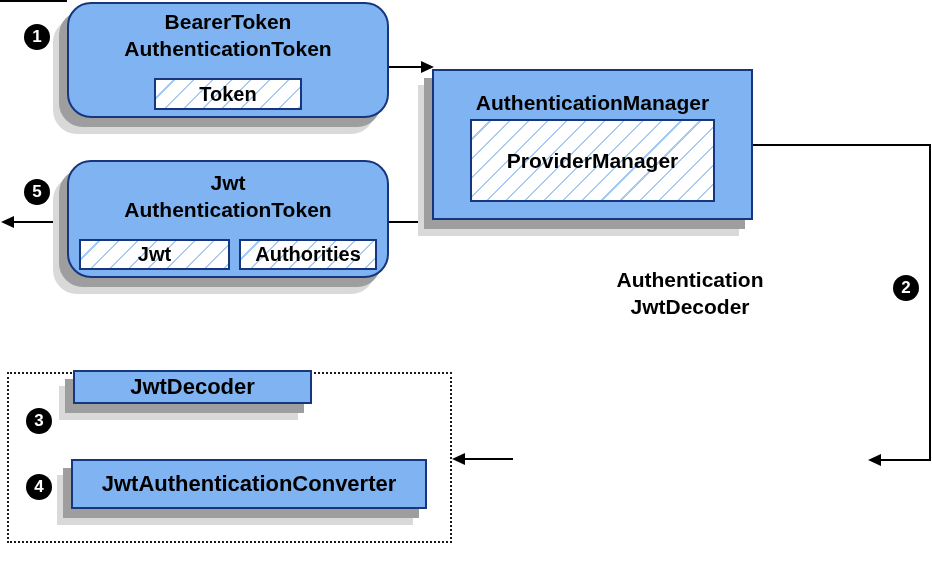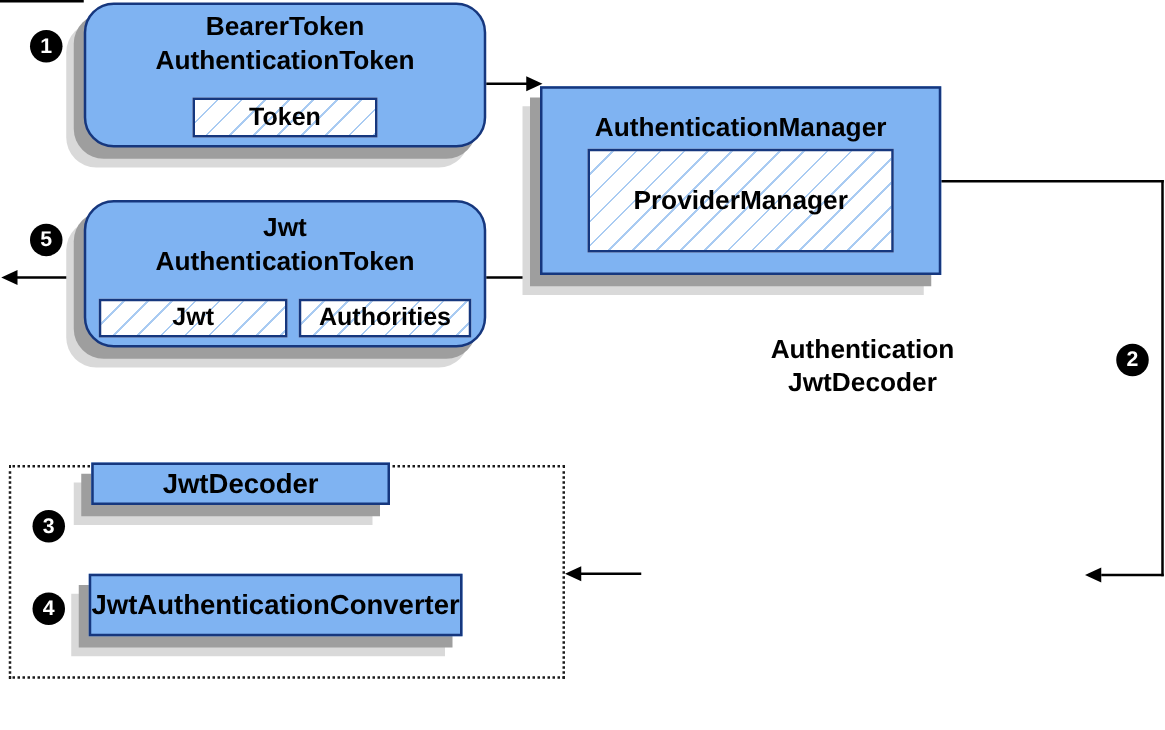--- a/index.html
+++ b/index.html
@@ -122,15 +122,15 @@
   </div>
 
   <div class="plabel" style="left:565px;top:266px;width:250px;">
     <div>Authentication</div>
     <div>JwtDecoder</div>
   </div>
 
 
   <div class="group-dotted-black" style="left:7px;top:372px;width:445px;height:171px;"></div>
   <div class="box shadowed center-label" style="left:73px;top:370px;width:239px;height:34px;font-size:22px;">JwtDecoder</div>
-  <div class="box shadowed center-label" style="left:71px;top:459px;width:299px;height:50px;font-size:22px;">JwtAuthenticationConverter</div>
+  <div class="box shadowed center-label" style="left:71px;top:459px;width:356px;height:50px;font-size:22px;">JwtAuthenticationConverter</div>
 
 </div>
 
 </body></html>

